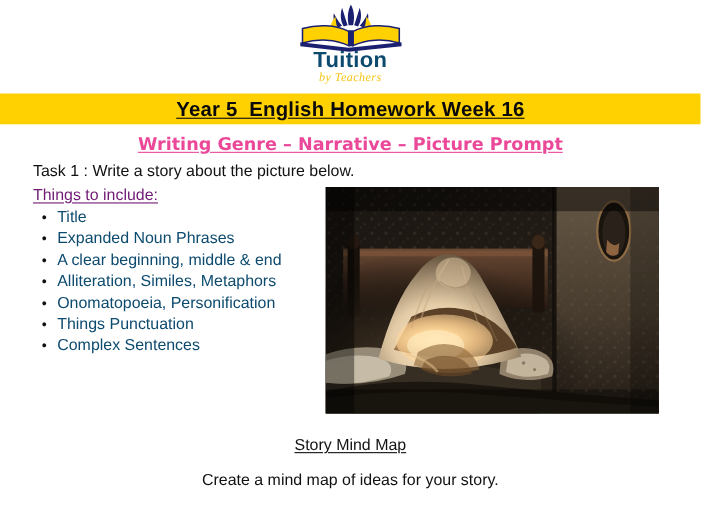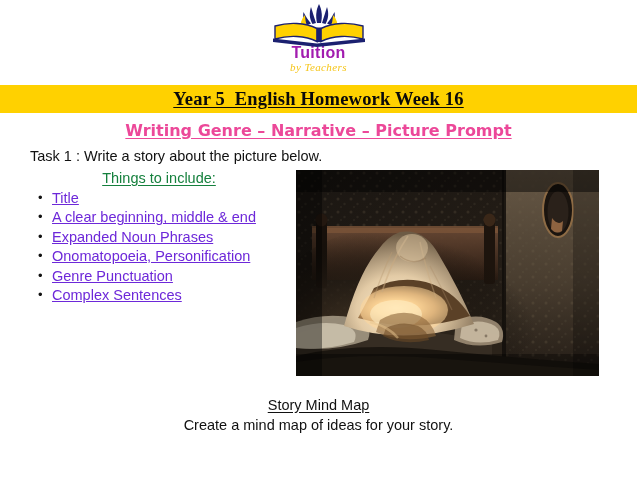--- a/index.html
+++ b/index.html
@@ -34,22 +34,22 @@
   .logo-mark {
     width: 104px;
     height: 46px;
     position: relative;
     margin-top: 2px;
   }
   .logo-mark svg { display: block; }
   .logo-word {
     font-family: "Liberation Sans", sans-serif;
     font-weight: bold;
-    font-size: 16px;
-    color: #a21caf;
+    font-size: 20px;
+    color: #0c4a6e;
     letter-spacing: 0.3px;
     line-height: 1;
     margin-top: -3px;
   }
   .logo-sub {
     font-family: "Liberation Serif", serif;
     font-style: italic;
     font-size: 11px;
     color: #f5c518;
     line-height: 1;
@@ -59,21 +59,21 @@
 
   
   .banner {
     background: #ffd100;
     height: 28px;
     display: flex;
     align-items: center;
     justify-content: center;
   }
   .banner-title {
-    font-family: Liberation Serif, serif;
+    font-family: Liberation Sans, sans-serif;
     font-weight: bold;
     font-size: 18.5px;
     color: #0a0a0a;
     text-decoration: underline;
     text-underline-offset: 2px;
     letter-spacing: 0.2px;
     white-space: pre;
   }
 
   
@@ -109,41 +109,39 @@
   }
   .left-col {
     width: 288px;
     flex: 0 0 288px;
     padding-left: 10px;
     box-sizing: border-box;
   }
   .include-head {
     font-family: "Liberation Sans", sans-serif;
     font-size: 14.5px;
-    color: #15803d;
+    color: #701a75;
     text-decoration: underline;
     text-underline-offset: 2px;
-    text-align: center;
     margin-left: 20px;
     margin-bottom: 3px;
   }
   ul.include-list {
     list-style: none;
     margin: 0;
     padding: 0 0 0 28px;
   }
   ul.include-list li {
     font-family: "Liberation Sans", sans-serif;
     font-size: 14.5px;
-    color: #6d28d9;
+    color: #0c4a6e;
     line-height: 19.4px;
     position: relative;
     padding-left: 14px;
     white-space: nowrap;
-    text-decoration: underline;
   }
   ul.include-list li::before {
     content: "\2022";
     position: absolute;
     left: 0;
     top: -1px;
     font-size: 13px;
     color: #111111;
   }
 
@@ -173,21 +171,21 @@
     font-size: 14.5px;
     color: #111111;
     text-decoration: underline;
     text-underline-offset: 2px;
     display: inline-block;
   }
   .mindmap-sub {
     font-family: "Liberation Sans", sans-serif;
     font-size: 14.5px;
     color: #111111;
-    margin-top: 3px;
+    margin-top: 15px;
   }
   .bottom-faint {
     position: absolute;
     left: 0; right: 0;
     bottom: 0;
     height: 26px;
   }
 </style>
 </head>
 <body>
@@ -232,24 +230,25 @@
 </div>
 
 <div class="task-line">Task 1 : Write a story about the picture below.</div>
 
 <div class="body-row">
 
   <div class="left-col">
     <div class="include-head">Things to include:</div>
     <ul class="include-list">
       <li>Title</li>
+      <li>Expanded Noun Phrases</li>
       <li>A clear beginning, middle &amp; end</li>
-      <li>Expanded Noun Phrases</li>
+      <li>Alliteration, Similes, Metaphors</li>
       <li>Onomatopoeia, Personification</li>
-      <li>Genre Punctuation</li>
+      <li>Things Punctuation</li>
       <li>Complex Sentences</li>
     </ul>
   </div>
 
   <div class="photo-wrap">
     <div class="photo">
       <svg width="303" height="206" viewBox="0 0 303 206">
         <defs>
           <radialGradient id="glow" cx="0.34" cy="0.62" r="0.48">
             <stop offset="0%" stop-color="#ffe8b8"></stop>

